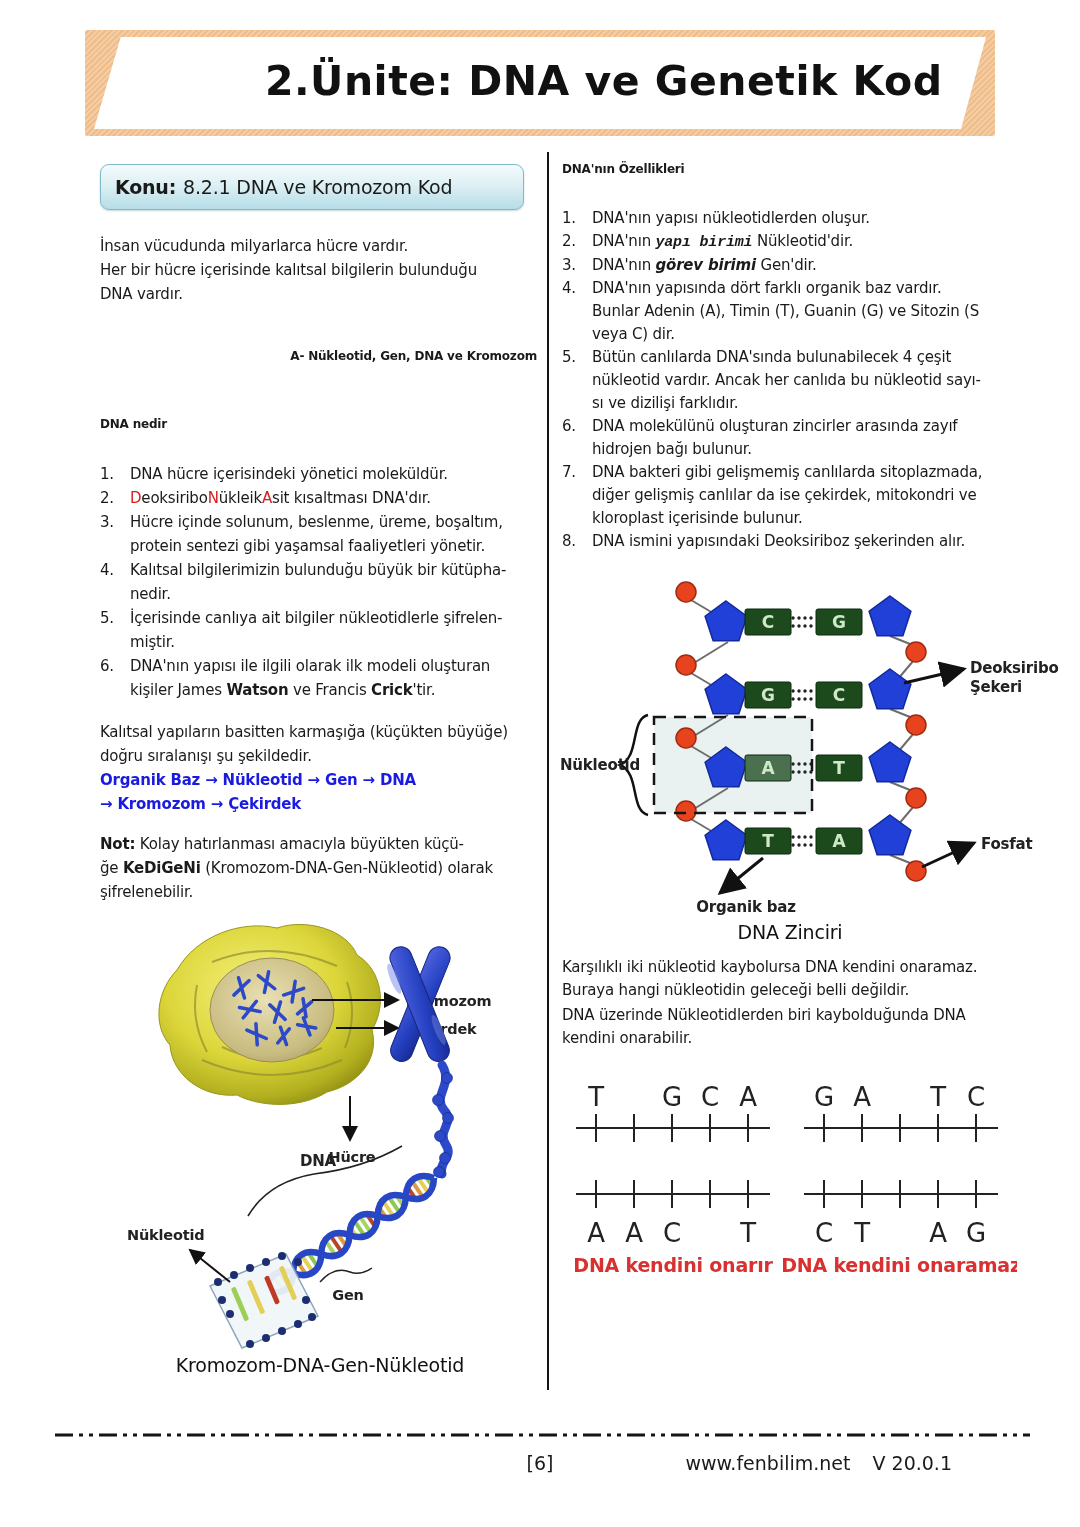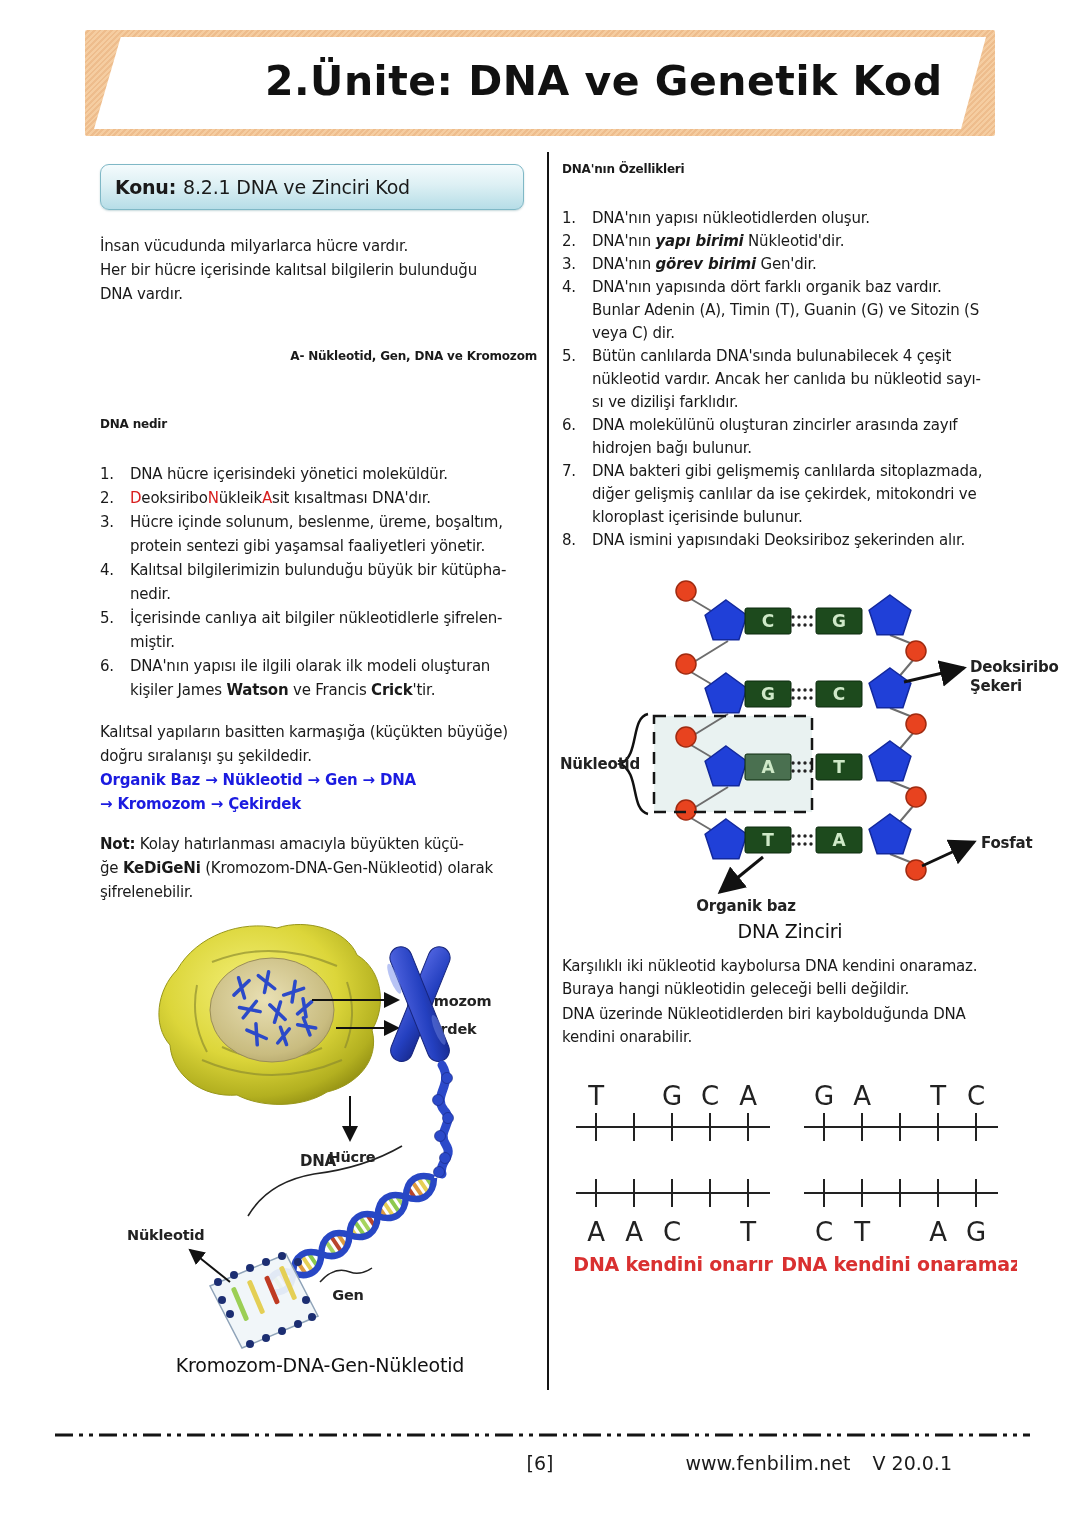--- a/index.html
+++ b/index.html
@@ -63,21 +63,21 @@
     <div class="banner-inner"></div>
     <div class="banner-title">2.Ünite: DNA ve Genetik Kod</div>
   </div>
 
   <div class="divider"></div>
 
   <div class="col-left">
 
     <div class="konu-box">
       <span class="lbl">Konu:</span>
-      <span class="val">8.2.1 DNA ve Zinciri Kod</span>
+      <span class="val">8.2.1 DNA ve Kromozom Kod</span>
     </div>
 
     <div class="pre intro">İnsan vücudunda milyarlarca hücre vardır.
 Her bir hücre içerisinde kalıtsal bilgilerin bulunduğu
 DNA vardır.</div>
 
     <div class="h sec-head">A- Nükleotid, Gen, DNA ve Kromozom</div>
 
     <div class="h sub-head">DNA nedir</div>
 
@@ -256,21 +256,21 @@
 
     <div class="h" style="margin-bottom:26px;">DNA'nın Özellikleri</div>
 
     <div class="rlist" id="list-right" style="margin-bottom:0;">
         <div class="li">
           <span class="num">1.</span>
           <span class="txt"><span>DNA'nın yapısı nükleotidlerden oluşur.</span></span>
         </div>
         <div class="li">
           <span class="num">2.</span>
-          <span class="txt"><span>DNA'nın </span><span style="font-weight: 700; font-style: italic;">yapı birimi</span><span> Nükleotid'dir.</span></span>
+          <span class="txt"><span>DNA'nın </span><span style="font-weight: 700; font-style: italic; font-family: Liberation Mono, monospace;">yapı birimi</span><span> Nükleotid'dir.</span></span>
         </div>
         <div class="li">
           <span class="num">3.</span>
           <span class="txt"><span>DNA'nın </span><span style="font-weight: 700; font-style: italic;">görev birimi</span><span> Gen'dir.</span></span>
         </div>
         <div class="li">
           <span class="num">4.</span>
           <span class="txt"><span>DNA'nın yapısında dört farklı organik baz vardır.
 Bunlar Adenin (A), Timin (T), Guanin (G) ve Sitozin (S
 veya C) dir.</span></span>

